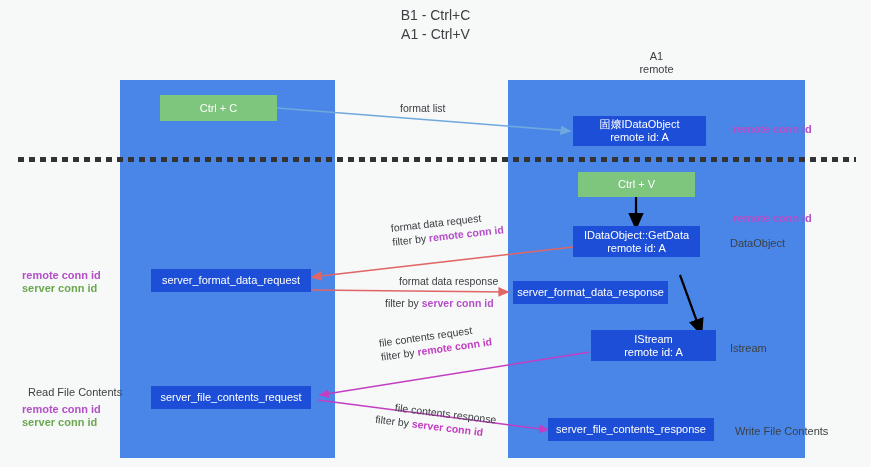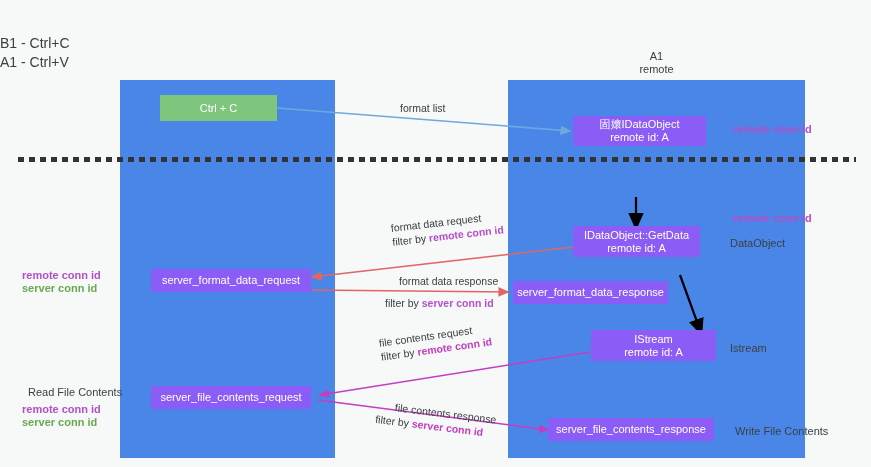--- a/index.html
+++ b/index.html
@@ -37,40 +37,40 @@
     text-align: center;
     font-size: 11px;
     line-height: 13px;
     color: #3c4043;
   }
   .title {
     position: absolute;
     left: 0;
     top: 6px;
     width: 871px;
+    text-align: center;
     font-size: 14px;
     line-height: 19px;
     color: #3c4043;
-    margin-top: 28px;
   }
   .node {
     position: absolute;
     display: flex;
     flex-direction: column;
     align-items: center;
     justify-content: center;
     text-align: center;
     font-size: 11px;
     line-height: 13px;
     color: #ffffff;
     box-sizing: border-box;
     padding: 2px 4px;
   }
   .node.green { background: #7ec57e; }
-  .node.orange { background: #8b5cf6; }
+  .node.orange { background: #1d4ed8; }
   .node .l2 { font-size: 11px; }
   .edge-label {
     position: absolute;
     font-size: 10.5px;
     line-height: 14px;
     color: #3c4043;
     white-space: nowrap;
   }
   .edge-label.rot {
     transform-origin: left top;
@@ -156,20 +156,23 @@
 
   <div class="node green" style="left:160px; top:95px; width:117px; height:26px;">
     <div>Ctrl + C</div>
   </div>
 
   <div class="node orange" style="left:573px; top:116px; width:133px; height:30px;">
     <div>固㜳IDataObject</div>
     <div class="l2">remote id: A</div>
   </div>
 
+  <div class="node green" style="left:578px; top:172px; width:117px; height:25px;">
+    <div>Ctrl + V</div>
+  </div>
 
   <div class="node orange" style="left:573px; top:226px; width:127px; height:31px;align-items:center;">
     <div>IDataObject::GetData</div>
     <div class="l2">remote id: A</div>
   </div>
 
   <div class="node orange" style="left:513px; top:281px; width:155px; height:23px;">
     <div>server_format_data_response</div>
   </div>
 

